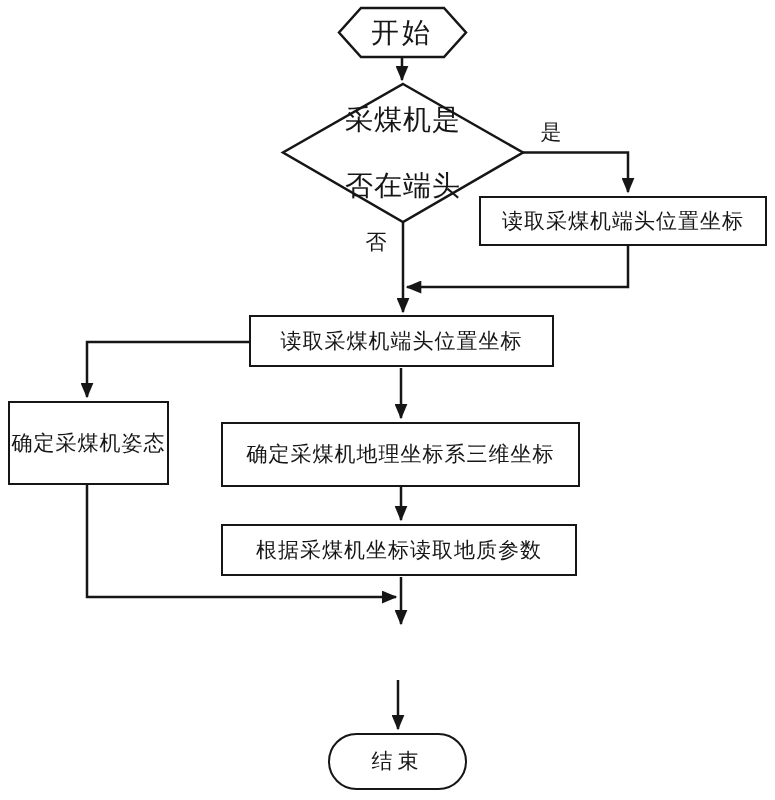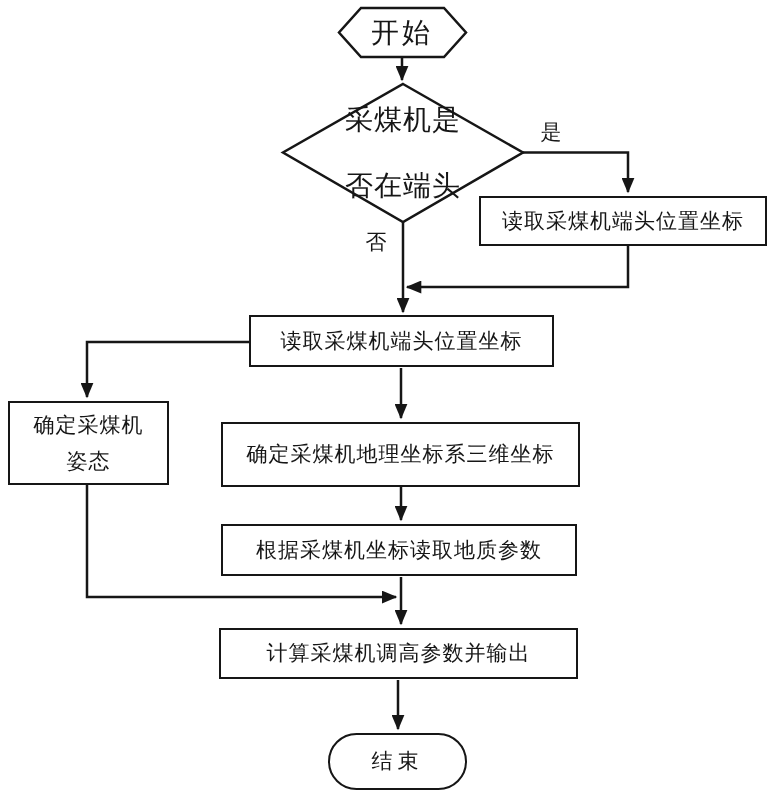--- a/index.html
+++ b/index.html
@@ -31,21 +31,20 @@
     align-items: center;
     justify-content: center;
     text-align: center;
     font-size: 21px;
     letter-spacing: 1px;
     line-height: 1.55;
     box-sizing: border-box;
     white-space: nowrap;
   }
   .node.multiline {
-    flex-direction: column;
     line-height: 36px;
   }
   .shape-label {
     position: absolute;
     display: flex;
     align-items: center;
     justify-content: center;
     text-align: center;
     font-size: 28px;
     letter-spacing: 1px;
@@ -121,17 +120,16 @@
 
   <div class="node multiline" id="node-determine-attitude">
     <span>确定采煤机</span>
     <span>姿态</span>
   </div>
 
   <div class="node" id="node-determine-geo">确定采煤机地理坐标系三维坐标</div>
 
   <div class="node" id="node-read-geology">根据采煤机坐标读取地质参数</div>
 
-  <div class="node" id="node-calc-output">计算采煤机调高参数并输出</div>
 
   <div class="node" id="node-end">结束</div>
 
 </div>
 
 </body></html>

